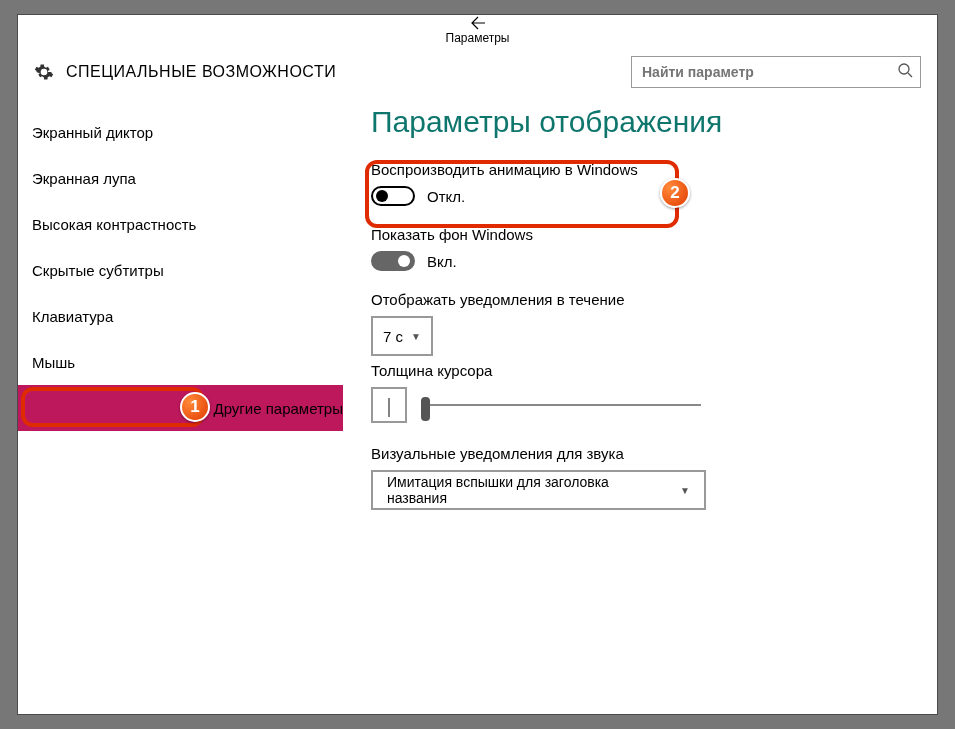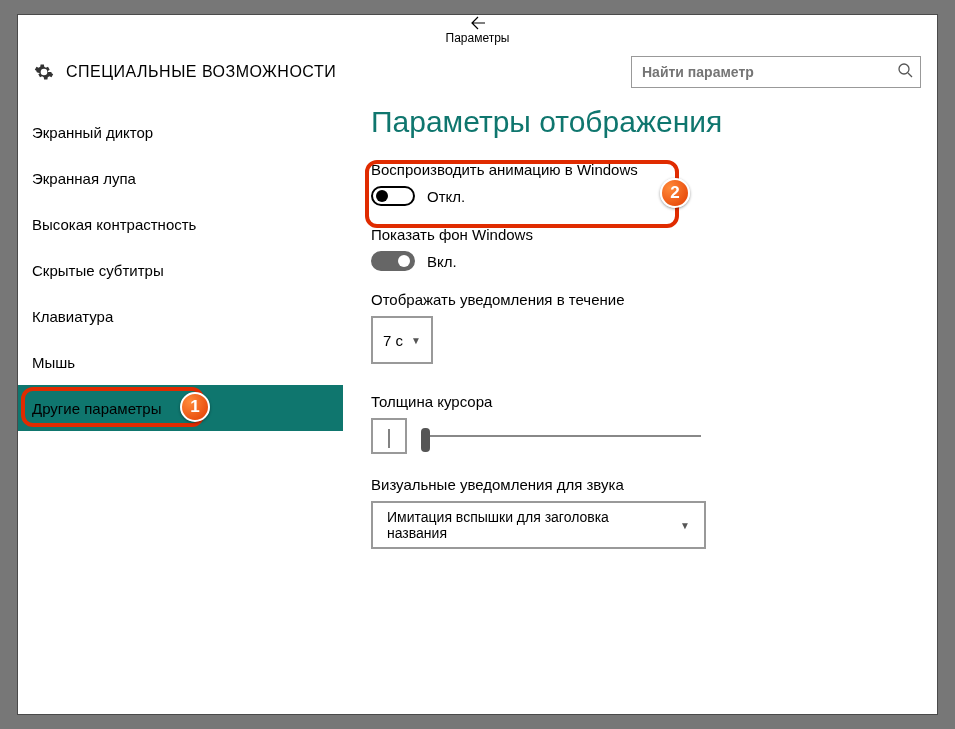--- a/index.html
+++ b/index.html
@@ -66,21 +66,21 @@
     font-size: 14px; color:#555;
   }
   .body { display: flex; flex: 1; min-height: 0; }
   .sidebar { width: 325px; padding-top: 12px; }
   .nav-item {
     height: 46px;
     display: flex; align-items: center;
     padding-left: 14px;
     font-size: 15px;
   }
-  .nav-item.selected { background: #0f766e; }
+  .nav-item.selected { background: #be185d; justify-content: flex-end; }
   .content { flex: 1; padding: 8px 28px 0 28px; }
   h1 { font-weight: 400; font-size: 30px; margin-bottom: 22px; color:#0f766e; }
   .setting-label { font-size: 15px; margin-bottom: 8px; }
   .toggle-row { display: flex; align-items: center; margin-bottom: 20px; }
   .toggle {
     width: 44px; height: 20px;
     border: 2px solid #000;
     border-radius: 10px;
     position: relative;
     background: #fff;
@@ -92,24 +92,24 @@
     position: absolute; top: 2px; left: 3px;
   }
   .toggle.on {
     background: #666; border-color: #666;
   }
   .toggle.on .knob { left: auto; right: 3px; background: #fff; }
   .toggle-text { margin-left: 12px; font-size: 15px; }
   .combo {
     display: inline-flex; align-items: center;
     border: 2px solid #999;
-    height: 48px;
+    height: 40px;
     padding: 0 10px;
     font-size: 15px;
-    margin-bottom: 29px;
+    margin-bottom: 6px;
   }
   .combo .chev { margin-left: 8px; font-size: 10px; color:#555; }
   .combo.wide { width: 335px; justify-content: space-between; font-size: 14px; padding: 18px 14px; }
   .cursor-row { display:flex; align-items:center; margin-bottom: 22px; }
   .cursor-preview {
     width: 36px; height: 36px;
     border: 2px solid #999;
     display:flex; align-items:center; justify-content:center;
     font-size: 20px; font-family: serif;
     margin-right: 14px;

